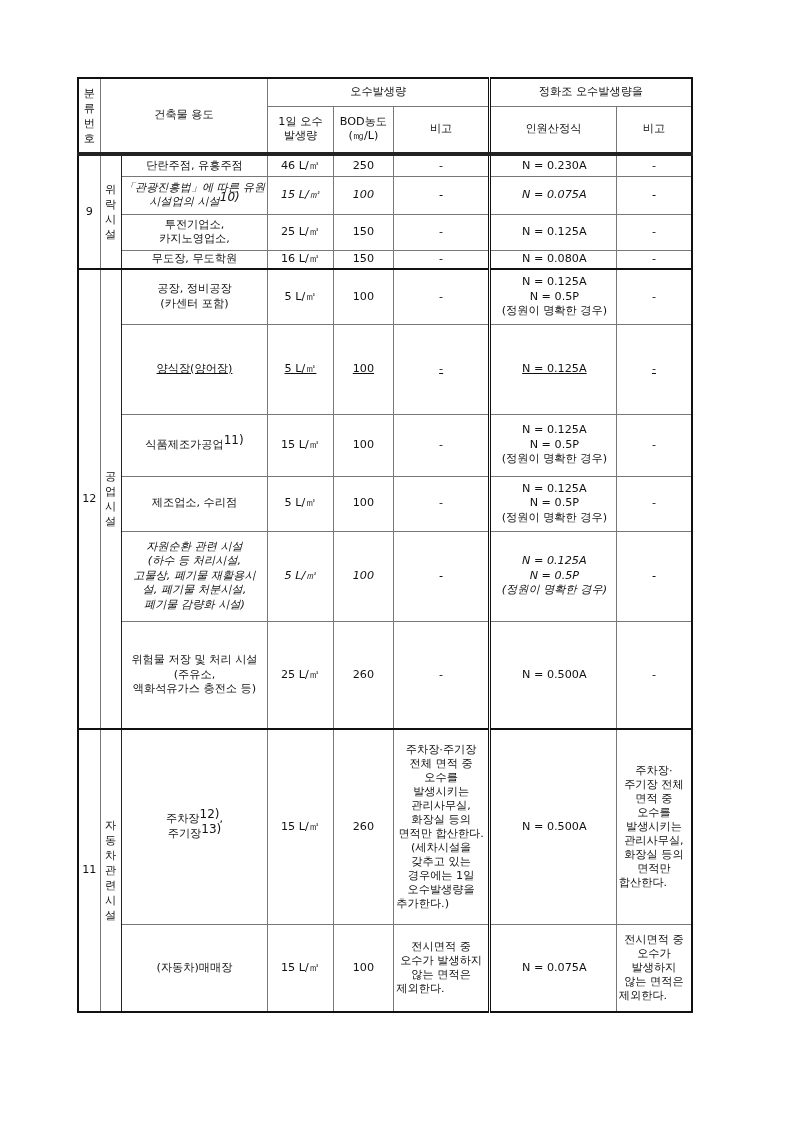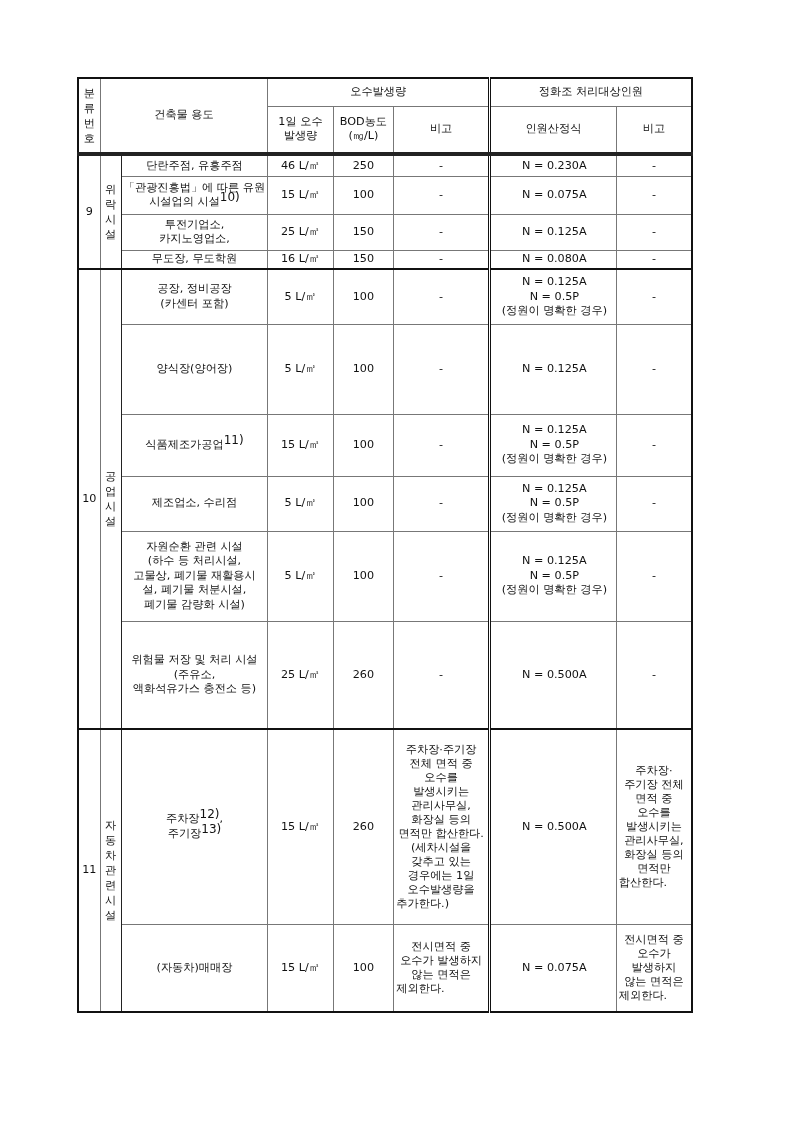--- a/index.html
+++ b/index.html
@@ -44,41 +44,41 @@
       <col class="c-note">
       <col class="c-form">
       <col class="c-note2">
   </colgroup>
 
   <tbody>
       <tr style="height:28px;">
     <th rowspan="2" class="thick-b vert">분<br>류<br>번<br>호</th>
     <th rowspan="2" colspan="2" class="thick-b">건축물 용도</th>
     <th colspan="3">오수발생량</th>
-    <th colspan="2" class="vsplit">정화조 처리대상인원</th>
+    <th colspan="2" class="vsplit">정화조 오수발생량을</th>
   </tr>
   <tr style="height:48px;">
     <th class="thick-b"><span>1일 오수</span><br><span>발생량</span></th>
     <th class="thick-b"><span>BOD농도</span><br><span>(㎎/L)</span></th>
     <th class="thick-b">비고</th>
     <th class="thick-b vsplit">인원산정식</th>
     <th class="thick-b">비고</th>
   </tr>
 
   <tr style="height:22px;">
     <td rowspan="4">9</td>
     <td rowspan="4" class="vert cat-dark">위<br>락<br>시<br>설</td>
     <td>단란주점, 유흥주점</td>
     <td>46 L/㎡</td>
     <td>250</td>
     <td>-</td>
     <td class="vsplit left">N = 0.230A</td>
     <td>-</td>
   </tr>
-  <tr style="height:38px;">
+  <tr style="height:38px;font-style:italic;">
     <td>「관광진흥법」에 따른 유원<br>시설업의 시설<sup>10)</sup></td>
     <td>15 L/㎡</td>
     <td>100</td>
     <td>-</td>
     <td class="vsplit left">N = 0.075A</td>
     <td>-</td>
   </tr>
   <tr style="height:36px;">
     <td>투전기업소,<br>카지노영업소,</td>
     <td>25 L/㎡</td>
@@ -90,30 +90,30 @@
   <tr style="height:19px;padding-left:28px;">
     <td>무도장, 무도학원</td>
     <td>16 L/㎡</td>
     <td>150</td>
     <td>-</td>
     <td class="vsplit left">N = 0.080A</td>
     <td>-</td>
   </tr>
 
   <tr style="height:55px;" class="sec-top">
-    <td rowspan="6">10</td>
+    <td rowspan="6">12</td>
     <td rowspan="6" class="vert cat-dark">공<br>업<br>시<br>설</td>
     <td>공장, 정비공장<br>(카센터 포함)</td>
     <td>5 L/㎡</td>
     <td>100</td>
     <td>-</td>
     <td class="vsplit left"><span>N = 0.125A</span><br><span>N = 0.5P</span><br><span>(정원이 명확한 경우)</span></td>
     <td>-</td>
   </tr>
-  <tr style="height:90px;">
+  <tr style="height:90px;text-decoration:underline;">
     <td>양식장(양어장)</td>
     <td>5 L/㎡</td>
     <td>100</td>
     <td>-</td>
     <td class="vsplit left">N = 0.125A</td>
     <td>-</td>
   </tr>
   <tr style="height:62px;">
     <td><span>식품제조가공업</span><sup>11)</sup></td>
     <td>15 L/㎡</td>
@@ -123,21 +123,21 @@
     <td>-</td>
   </tr>
   <tr style="height:55px;">
     <td>제조업소, 수리점</td>
     <td>5 L/㎡</td>
     <td>100</td>
     <td>-</td>
     <td class="vsplit left"><span>N = 0.125A</span><br><span>N = 0.5P</span><br><span>(정원이 명확한 경우)</span></td>
     <td>-</td>
   </tr>
-  <tr style="height:90px;">
+  <tr style="height:90px;font-style:italic;">
     <td>자원순환 관련 시설<br>(하수 등 처리시설,<br>고물상, 폐기물 재활용시<br>설, 폐기물 처분시설,<br>폐기물 감량화 시설)</td>
     <td>5 L/㎡</td>
     <td>100</td>
     <td>-</td>
     <td class="vsplit left"><span>N = 0.125A</span><br><span>N = 0.5P</span><br><span>(정원이 명확한 경우)</span></td>
     <td>-</td>
   </tr>
   <tr style="height:108px;">
     <td>위험물 저장 및 처리 시설<br>(주유소,<br>액화석유가스 충전소 등)</td>
     <td>25 L/㎡</td>

